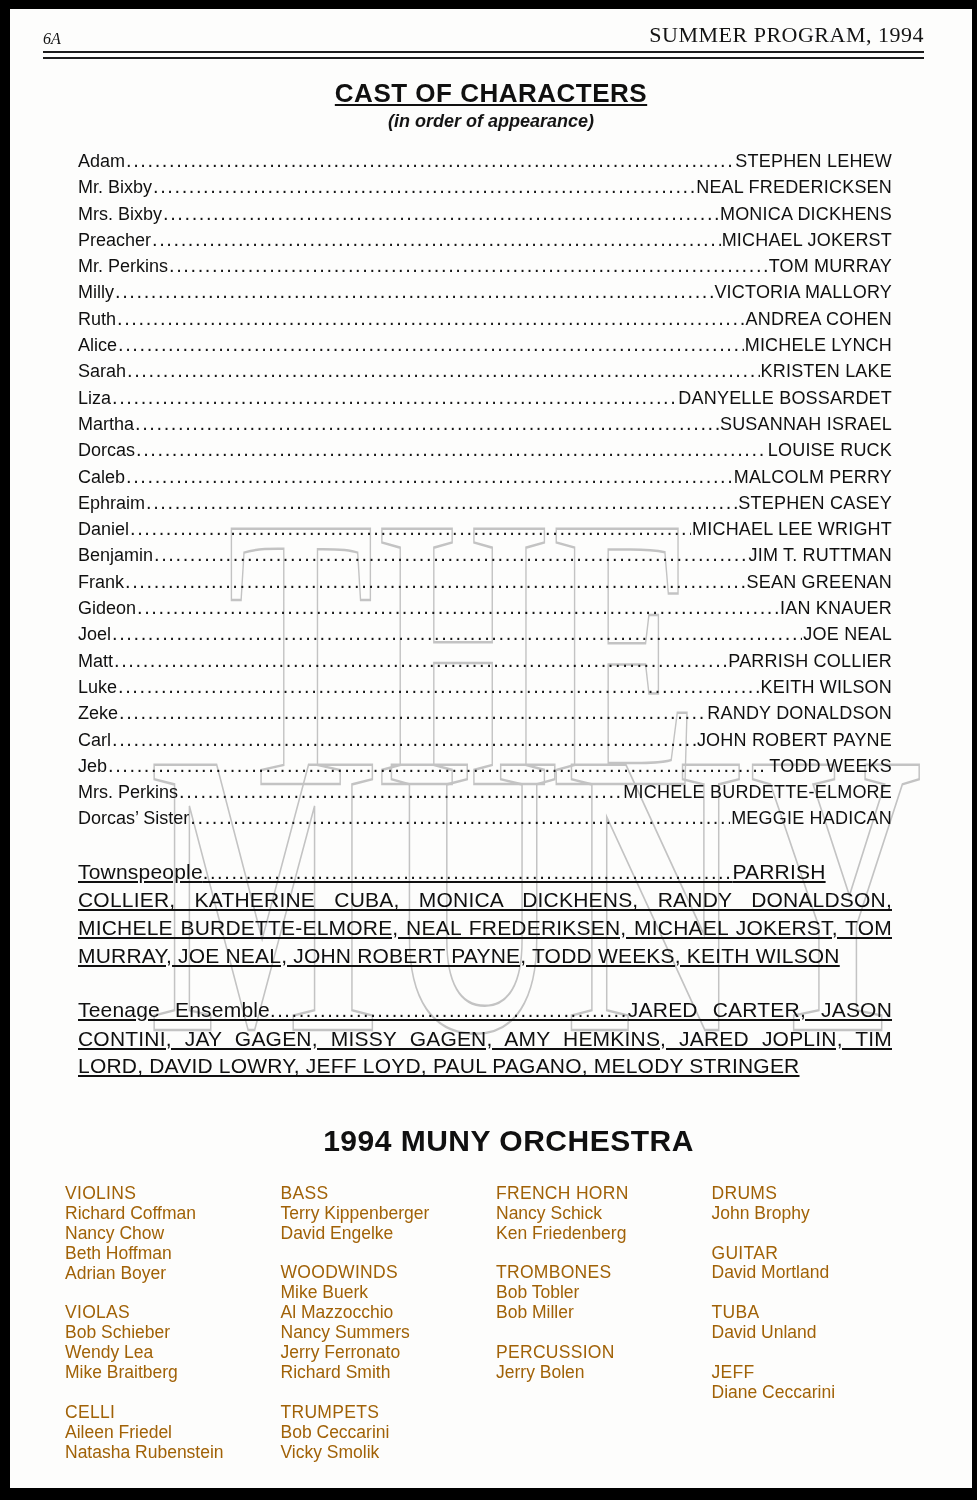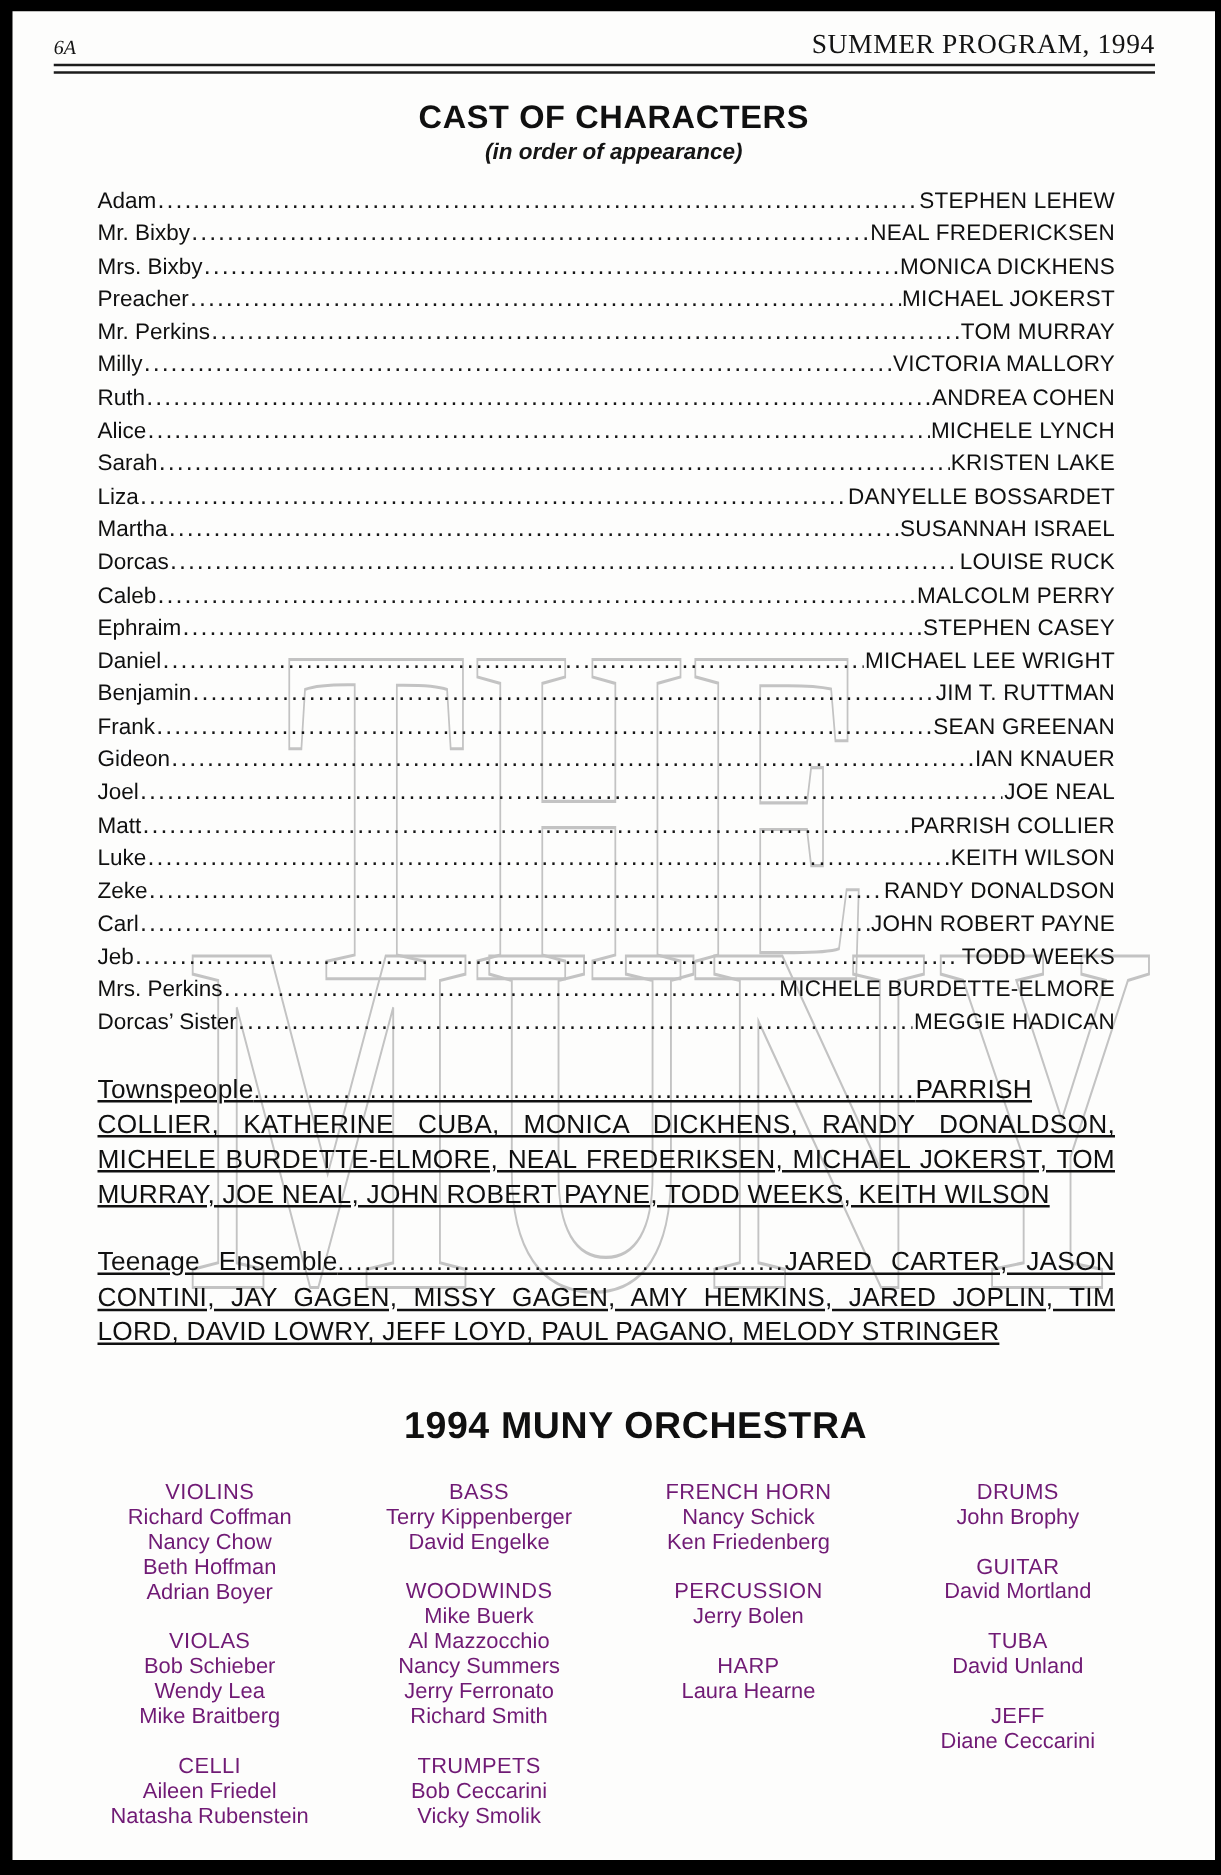--- a/index.html
+++ b/index.html
@@ -27,21 +27,21 @@
   .hdr .issue{font-size:22px;letter-spacing:.5px;margin-left:24px;}
   .rule{
     margin:3px 48px 0 33px;
     height:4px;
     border-top:2.5px solid #1c1c1c;
     border-bottom:2px solid #1c1c1c;
   }
   
   .cast-title{
     margin-top:19px;text-align:center;
-    font-size:26px;font-weight:bold;color:#101010;letter-spacing:.5px;
+    font-size:26px;font-weight:bold;color:#101010;letter-spacing:.5px;text-decoration:underline;
   }
   .cast-sub{
     margin-top:2px;text-align:center;
     font-size:18px;font-weight:bold;font-style:italic;color:#151515;
   }
   
   .cast-list{
     position:relative;z-index:2;
     margin:15px 80px 0 68px;
     font-size:18px;color:#101010;
@@ -73,22 +73,21 @@
   .orch-title{
     position:relative;z-index:2;
     margin-top:44px;text-align:center;
     font-size:30px;font-weight:bold;color:#101010;letter-spacing:.5px;margin-left:35px;
   }
   .orch-grid{
     position:relative;z-index:2;
     margin:26px 55px 0 55px;
     display:grid;grid-template-columns:repeat(4,1fr);
     column-gap:10px;
-    font-size:17.5px;line-height:19.9px;color:#701a75;
-    text-align:center;
+    font-size:17.5px;line-height:19.9px;color:#a16207;
   }
   .orch-group{margin-bottom:19.9px;}
   .orch-section{letter-spacing:.3px;}
   
   .wm{
     position:absolute;z-index:1;
     font-family:"Liberation Serif",serif;
     font-weight:bold;
     color:transparent;
     -webkit-text-stroke:2.5px #c3c3c3;
@@ -298,27 +297,28 @@
           <div class="orch-member">Vicky Smolik</div>
         </div>
       </div>
       <div class="orch-col">
         <div class="orch-group">
           <div class="orch-section">FRENCH HORN</div>
           <div class="orch-member">Nancy Schick</div>
           <div class="orch-member">Ken Friedenberg</div>
         </div>
         <div class="orch-group">
+          <div class="orch-section">TROMBONES</div>
+          <div class="orch-member">Bob Tobler</div>
+          <div class="orch-member">Bob Miller</div>
+        </div>
+        <div class="orch-group">
           <div class="orch-section">PERCUSSION</div>
           <div class="orch-member">Jerry Bolen</div>
         </div>
-        <div class="orch-group">
-          <div class="orch-section">HARP</div>
-          <div class="orch-member">Laura Hearne</div>
-        </div>
       </div>
       <div class="orch-col">
         <div class="orch-group">
           <div class="orch-section">DRUMS</div>
           <div class="orch-member">John Brophy</div>
         </div>
         <div class="orch-group">
           <div class="orch-section">GUITAR</div>
           <div class="orch-member">David Mortland</div>
         </div>

